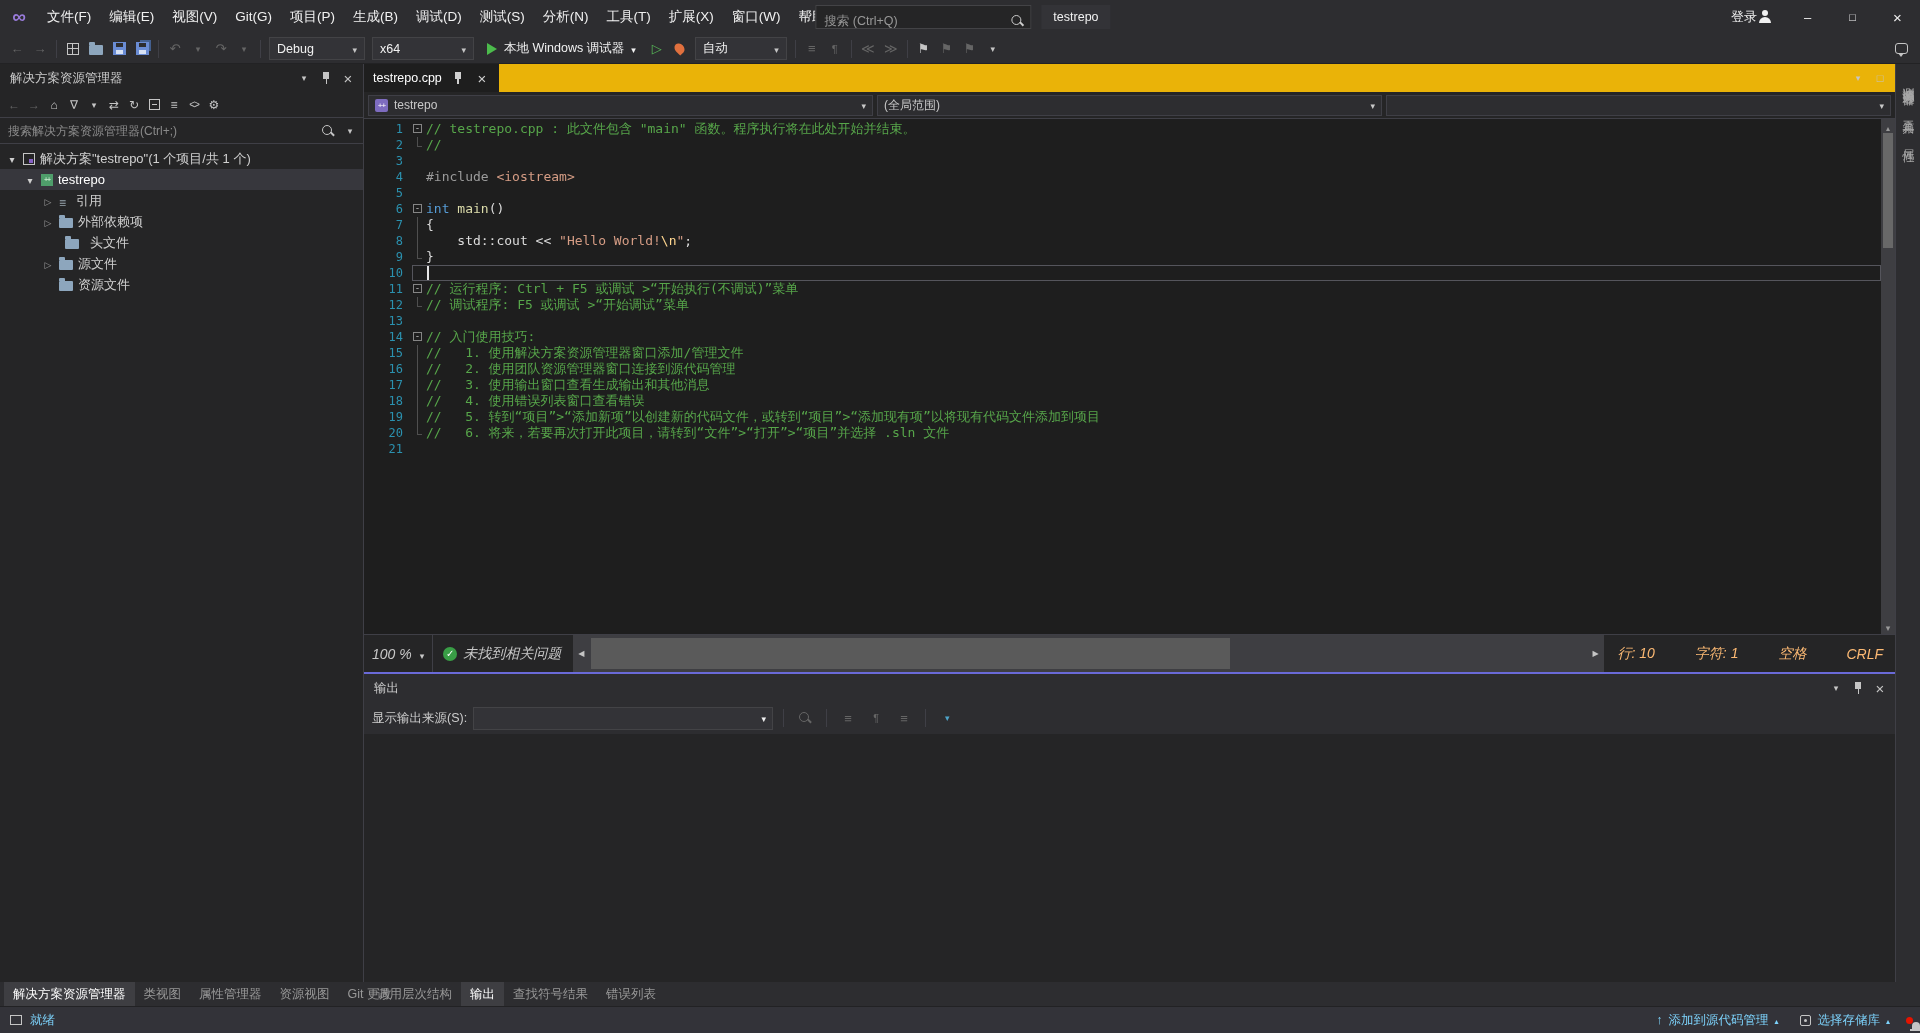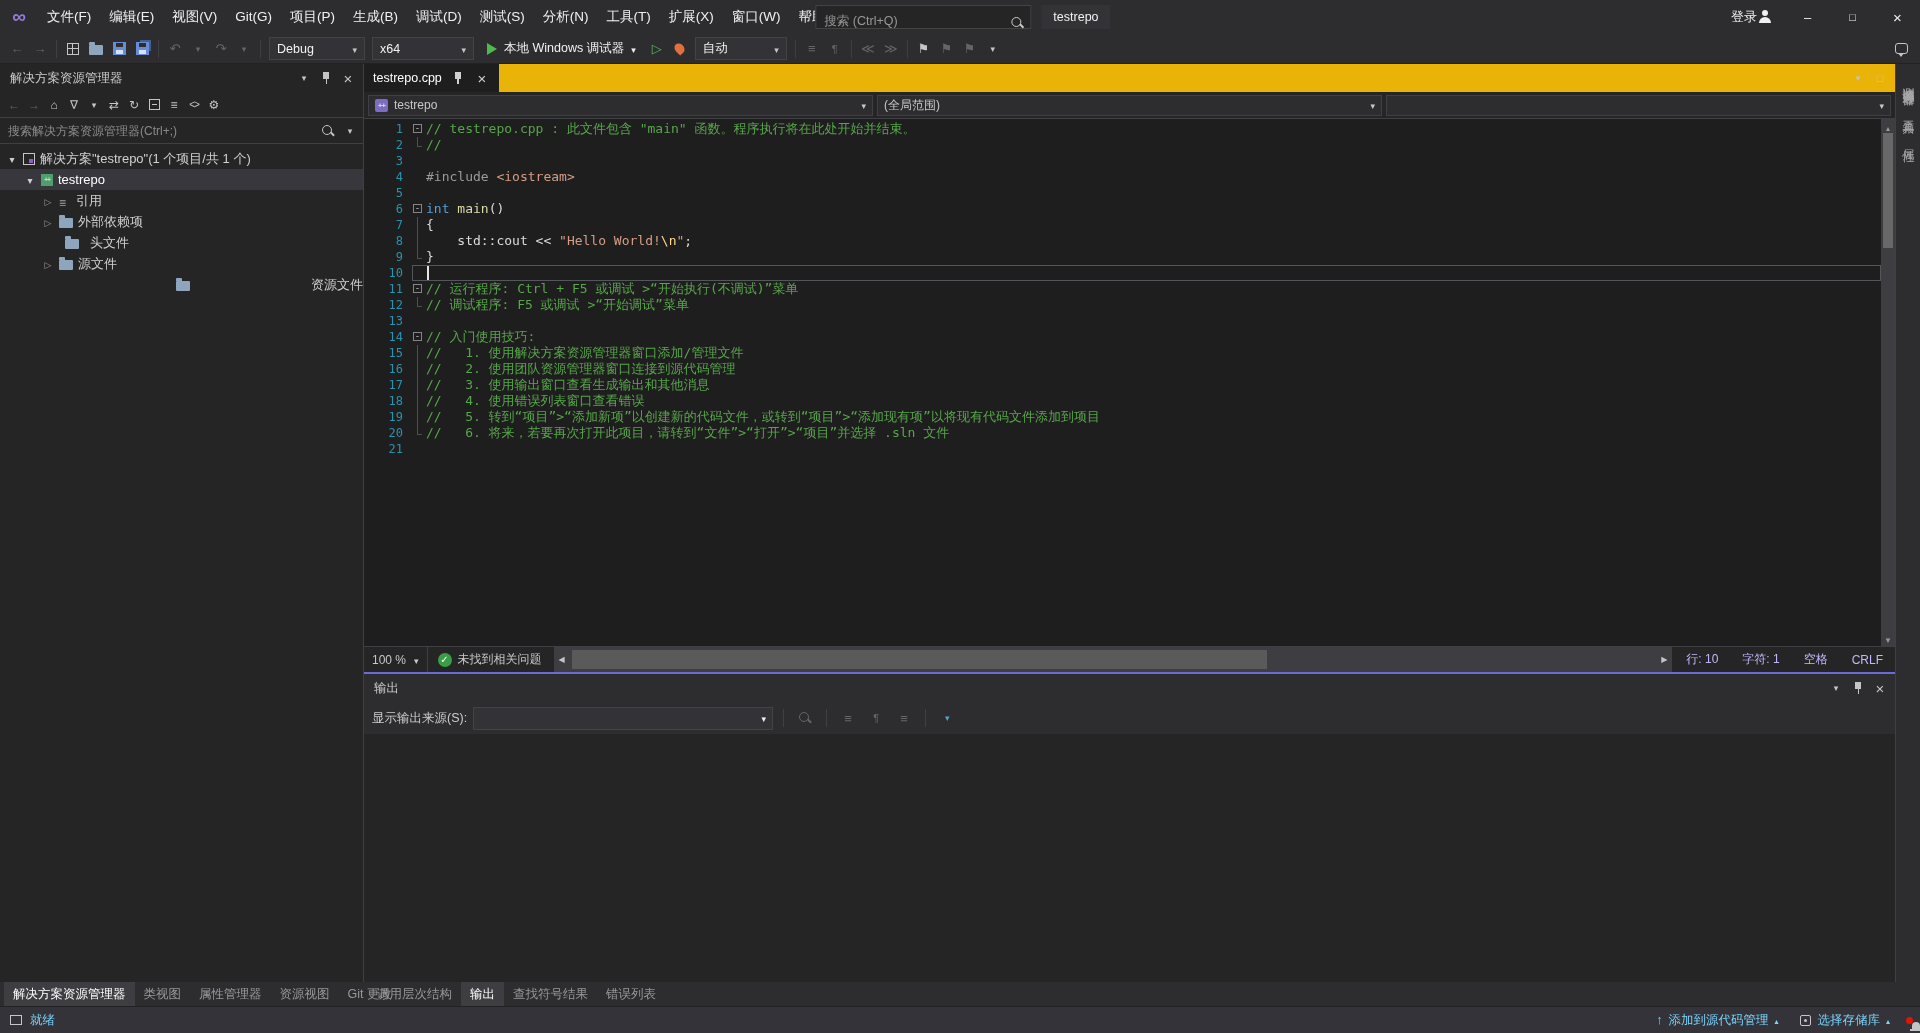--- a/index.html
+++ b/index.html
@@ -65,21 +65,21 @@
   .i-proj::before { content:"++"; letter-spacing:-1px; }
   .i-refs { position:relative; width:12px; height:12px; }
   .i-refs::before { content:"≡"; color:#9aa7b0; font-size:12px; line-height:12px; }
 
   
   .titlebar { position:relative; height:34px; background:#2d2d30; display:flex; align-items:center; flex:none; }
   .vs-logo { width:38px; text-align:center; color:#9a7cdc; font-size:19px; font-weight:bold; }
   .menubar { display:flex; height:100%; align-items:center; }
   .menu-item { padding:0 9px; height:24px; line-height:24px; font-size:13.5px; color:#f1f1f1; }
   .title-center { position:absolute; left:50%; transform:translateX(-49%); display:flex; align-items:center; gap:10px; }
-  .title-search { width:216px; height:24px; background:#252526; border:1px solid #434346; display:flex; align-items:flex-start; padding:8px 4px 0 8px; }
+  .title-search { width:216px; height:24px; background:#252526; border:1px solid #434346; display:flex; align-items:center; padding:8px 4px 0 8px; }
   .title-search input { flex:1; background:transparent; border:none; outline:none; color:#c0c0c0; font-size:12.5px; font-family:inherit; }
   .title-search input::placeholder { color:#989898; }
   .solution-chip { height:24px; line-height:24px; padding:0 12px; background:#333337; color:#f1f1f1; font-size:12.5px; }
   .title-right { margin-left:auto; display:flex; align-items:center; height:100%; }
   .signin { display:flex; align-items:center; gap:0; color:#f1f1f1; font-size:13px; padding:0 12px; }
   .win-btn { width:45px; height:34px; display:inline-flex; align-items:center; justify-content:center; color:#f1f1f1; font-size:13px; }
 
   
   .toolbar { position:relative; height:30px; background:#2d2d30; display:flex; align-items:center; padding:0 6px; gap:1px; flex:none; border-bottom:1px solid #222224; }
   .combo { height:23px; background:#333337; border:1px solid #434346; color:#f1f1f1; font-size:12.5px; display:inline-flex; align-items:center; padding:0 7px; gap:8px; margin:0 3px; }
@@ -133,27 +133,27 @@
   .tok-comment { color:#57a64a; } .tok-keyword { color:#569cd6; } .tok-string { color:#d69d85; }
   .tok-escape { color:#ffd68f; } .tok-preproc { color:#9b9b9b; } .tok-func { color:#dcdcaa; } .tok-plain { color:#dcdcdc; }
   .code-line.current::after { content:""; position:absolute; left:48px; right:0; top:0; bottom:0; border:1px solid #55555c; pointer-events:none; }
   .caret { position:absolute; left:63px; top:1px; bottom:1px; width:1.5px; background:#e6e6e6; }
 
   .vscroll { width:14px; background:#3e3e42; flex:none; position:relative; }
   .vscroll .g-caret-up, .vscroll .g-caret { position:absolute; left:0; width:14px; text-align:center; color:#999; }
   .vscroll .g-caret-up { top:0; } .vscroll .g-caret { bottom:0; }
   .vthumb { position:absolute; left:2px; right:2px; top:14px; height:115px; background:#686868; }
 
-  .editor-strip { height:26px; background:#252526; border-top:1px solid #3f3f46; display:flex; align-items:center; font-size:12px; flex:none; }
+  .editor-strip { height:38px; background:#252526; border-top:1px solid #3f3f46; display:flex; align-items:center; font-size:14px; flex:none;font-style:italic; }
   .zoom-combo { display:flex; align-items:center; gap:8px; padding:0 8px; color:#c8c8c8; height:100%; border-right:1px solid #3f3f46; }
   .health { display:flex; align-items:center; gap:6px; padding:0 10px; color:#c8c8c8; }
   .hscroll { flex:1; height:100%; display:flex; align-items:center; background:#3e3e42; margin:0 2px; }
   .htrack { flex:1; position:relative; height:100%; }
   .hthumb { position:absolute; left:2px; top:3px; bottom:3px; width:64%; background:#5a5a5a; }
-  .doc-info { display:flex; align-items:center; gap:0; color:#c4b5fd; }
+  .doc-info { display:flex; align-items:center; gap:16px; color:#fdba74; }
   .doc-info span { padding:0 12px; }
 
   
   .output-pane { height:310px; background:#2d2d30; border-top:2px solid #6a6ad8; display:flex; flex-direction:column; flex:none; }
   .out-toolbar { height:32px; display:flex; align-items:center; padding:0 8px; gap:6px; font-size:12.5px; color:#cccccc; }
   .out-combo { width:300px; height:23px; background:#333337; border:1px solid #434346; display:flex; align-items:center; padding:0 6px; color:#f1f1f1; }
   .out-body { flex:1; background:#252526; }
 
   
   .dock-row { height:24px; background:#2d2d30; position:relative; flex:none; }
@@ -332,21 +332,21 @@
           <div class="tree-row" style="padding-left: 42px; gap: 11px;">
             <span class="expander "></span>
             <span class="ticon i-folder"></span>
             <span class="tree-label">头文件</span>
           </div>
           <div class="tree-row" style="padding-left: 42px;">
             <span class="expander exp-closed"></span>
             <span class="ticon i-folder"></span>
             <span class="tree-label">源文件</span>
           </div>
-          <div class="tree-row" style="padding-left: 42px; justify-content: space-between;">
+          <div class="tree-row" style="padding-left: 42px;">
             <span class="expander "></span>
             <span class="ticon i-folder"></span>
             <span class="tree-label">资源文件</span>
           </div>
         </div>
     </aside>
 
     <div class="right-col">
 
       <div class="tabbar">

